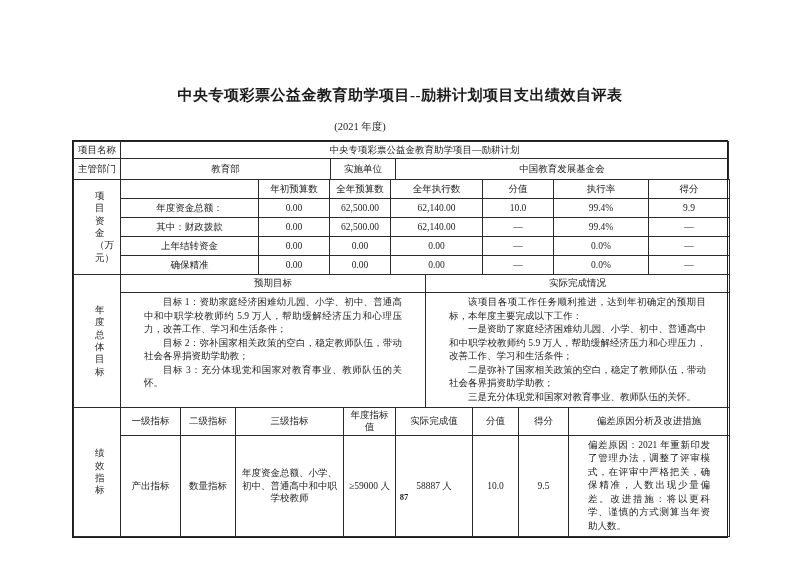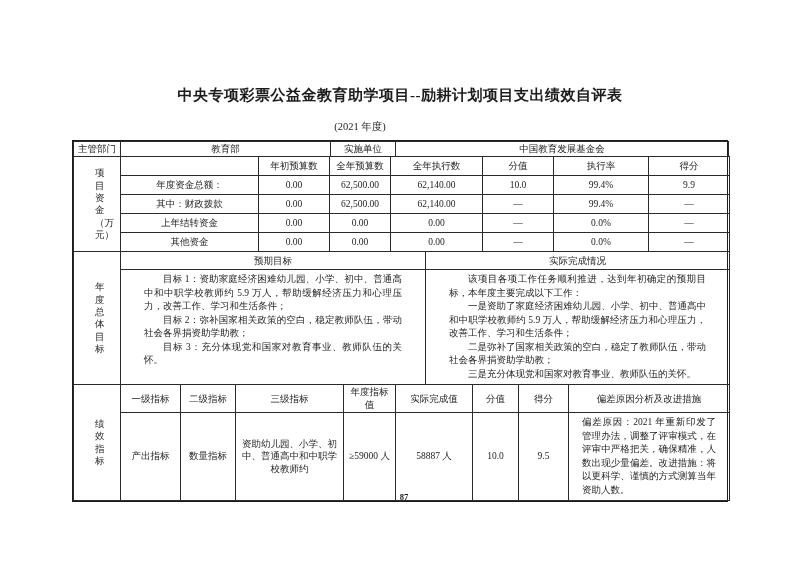--- a/index.html
+++ b/index.html
@@ -30,34 +30,34 @@
   }
   table + table { margin-top: -1px; }
   td {
     border: 1px solid #2b2b2b;
     font-size: 9.5px; line-height: 1.3;
     text-align: center; vertical-align: middle;
     padding: 1px 3px;
     overflow: hidden;
   }
   .h17 td { height: 17px; }
-  .h21 td { height: 15px; }
+  .h21 td { height: 21px; }
   .h19 td { height: 19px; margin-top: 40px; }
   .h18 td { height: 18px; }
   .side-label { font-size: 9.5px; padding: 1px 21px; }
   .goal-body {
     text-align: justify; vertical-align: top; padding: 3px 23px;
     height: 83px;
   }
   .goal-body p {
     margin: 0; text-indent: 2em;
     font-size: 9.5px; line-height: 13.5px;
   }
   .dev-cell {
-    text-align: justify; vertical-align: middle; padding: 3px 13px;
+    text-align: justify; vertical-align: middle; padding: 3px 19px;
     font-size: 9.5px; line-height: 13.5px;
   }
   .ind-row td { height: 74px; }
   .page-number {
     position: absolute; top: 492px; left: 72px; width: 664px;
     text-align: center; font-size: 8.5px; font-weight: bold;
   }
 </style>
 </head>
 <body>
@@ -68,20 +68,24 @@
 <div class="table-wrap">
 
   <table>
     <colgroup>
         <col style="width:47px">
         <col style="width:210px">
         <col style="width:65px">
         <col style="width:333px">
       </colgroup>
     <tbody>
+        <tr class="h17">
+      <td>项目名称</td>
+      <td colspan="3">中央专项彩票公益金教育助学项目—励耕计划</td>
+    </tr>
     <tr class="h21">
       <td>主管部门</td>
       <td>教育部</td>
       <td>实施单位</td>
       <td>中国教育发展基金会</td>
     </tr>
   </tbody>
     </table>
 
   <table>
@@ -127,21 +131,21 @@
     <tr class="h19">
       <td>上年结转资金</td>
       <td>0.00</td>
       <td>0.00</td>
       <td>0.00</td>
       <td>—</td>
       <td>0.0%</td>
       <td>—</td>
     </tr>
     <tr class="h19">
-      <td>其他资金</td>
+      <td>确保精准</td>
       <td>0.00</td>
       <td>0.00</td>
       <td>0.00</td>
       <td>—</td>
       <td>0.0%</td>
       <td>—</td>
     </tr>
   </tbody>
     </table>
 
@@ -193,21 +197,21 @@
       <td>三级指标</td>
       <td>年度指标值</td>
       <td>实际完成值</td>
       <td>分值</td>
       <td>得分</td>
       <td>偏差原因分析及改进措施</td>
     </tr>
     <tr class="ind-row">
       <td>产出指标</td>
       <td>数量指标</td>
-      <td>资助幼儿园、小学、初中、普通高中和中职学校教师约</td>
+      <td>年度资金总额、小学、初中、普通高中和中职学校教师</td>
       <td>≥59000 人</td>
       <td>58887 人</td>
       <td>10.0</td>
       <td>9.5</td>
       <td class="dev-cell">偏差原因：2021 年重新印发了管理办法，调整了评审模式，在评审中严格把关，确保精准，人数出现少量偏差。改进措施：将以更科学、谨慎的方式测算当年资助人数。</td>
     </tr>
   </tbody>
     </table>
 
 </div>

